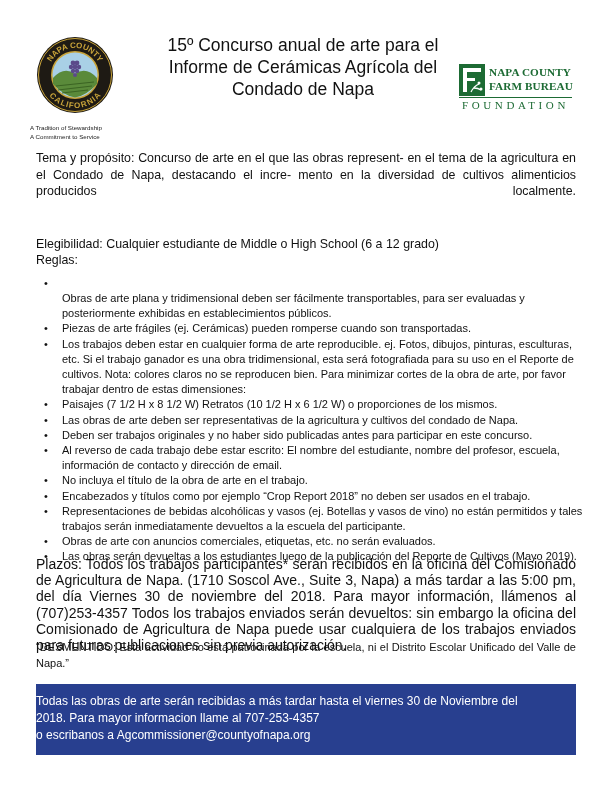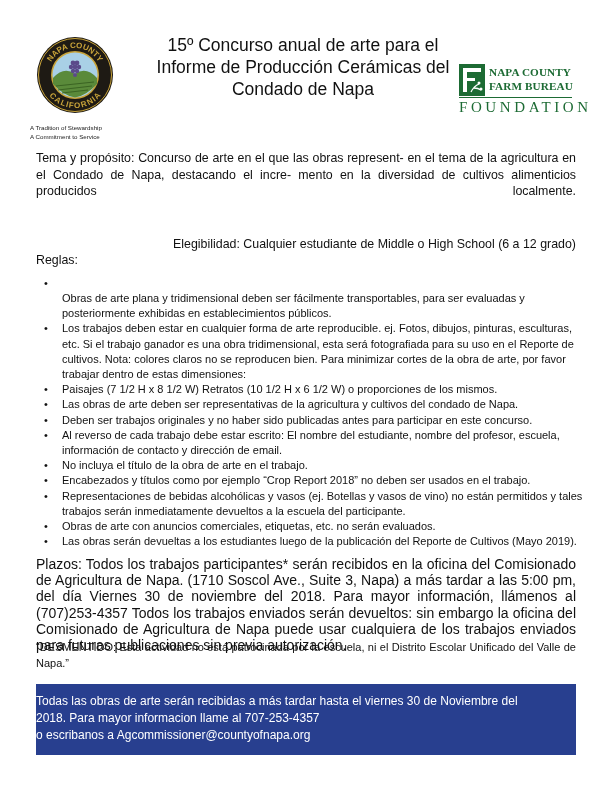--- a/index.html
+++ b/index.html
@@ -7,24 +7,24 @@
          font-family:"Liberation Sans", sans-serif; color:#111; }
   .seal { position:absolute; left:36px; top:36px; width:78px; height:78px; }
   .seal-caption { position:absolute; left:30px; top:124px; width:100px; font-size:6.2px; line-height:8.5px; color:#222; }
   .title { position:absolute; left:148px; top:34px; width:310px; text-align:center; font-size:17.5px; line-height:22px; color:#111; }
   .fb-logo { position:absolute; left:459px; top:64px; width:118px; height:48px; }
   .fb-icon { position:absolute; left:0; top:0; width:26px; height:32px; }
   .fb-line1, .fb-line2 { position:absolute; left:30px; font-family:"Liberation Serif", serif; font-weight:bold; font-size:11.2px; color:#1d6b34; letter-spacing:0.1px; white-space:nowrap; }
   .fb-line1 { top:2px; }
   .fb-line2 { top:16px; }
   .fb-rule { position:absolute; left:0; top:33px; width:113px; height:1px; background:#1d6b34; }
-  .fb-line3 { position:absolute; left:0; top:35px; width:113px; font-family:"Liberation Serif", serif; font-size:15px; color:#1d6b34; letter-spacing:3.6px; white-space:nowrap; }
+  .fb-line3 { position:absolute; left:0; top:35px; width:113px; font-family:"Liberation Serif", serif; font-size:11px; color:#1d6b34; letter-spacing:3.6px; white-space:nowrap;text-align:center; }
   .para { position:absolute; left:36px; width:540px; font-size:12px; line-height:16px; }
   .theme { top:150px; text-align:justify; text-align-last:justify; font-size:12.4px; line-height:16.5px; }
-  .elig { top:236px; font-size:12.4px; line-height:16px;text-align:right; }
+  .elig { top:236px; font-size:12.4px; line-height:16px; }
   .rules-label { top:252px; font-size:12.4px; line-height:16px; }
   .rules { position:absolute; left:36px; top:268px; width:540px; margin:8px; padding:0; list-style:none; font-size:11px; line-height:15.2px; }
   .rules li { position:relative; padding-left:18px; }
   .rules li::before { content:"•"; position:absolute; left:0; top:0; }
   .rules li.first { padding-top:15px; }
   .deadline { top:556px; font-size:14px; line-height:16.2px; text-align:justify; }
   .disclaimer { top:639px; font-size:11px; line-height:16px; text-align:justify; }
   .banner { position:absolute; left:36px; top:684px; width:540px; height:71px; background:#283f8f; color:#ffffff;
             text-align:left; font-size:12px; line-height:17px; padding-top:9px; box-sizing:border-box; }
   .banner span { display:block; }
@@ -58,21 +58,21 @@
     <textPath href="#arcBot" startOffset="50%" text-anchor="middle">CALIFORNIA</textPath>
   </text>
 </svg>
 <div class="seal-caption">
   <div>A Tradition of Stewardship</div>
   <div>A Commitment to Service</div>
 </div>
 
 <div class="title">
   <div>15º Concurso anual de arte para el</div>
-  <div>Informe de Producción Cerámicas del</div>
+  <div>Informe de Cerámicas Agrícola del</div>
   <div>Condado de Napa</div>
 </div>
 
 <div class="fb-logo">
   <svg class="fb-icon" viewBox="0 0 26 32">
     <rect x="0" y="0" width="26" height="32" fill="#1d6b34"></rect>
     <rect x="4" y="4" width="18" height="4" fill="#ffffff"></rect>
     <rect x="4" y="4" width="4" height="24" fill="#ffffff"></rect>
     <rect x="4" y="14" width="12" height="3" fill="#ffffff"></rect>
     <path d="M12 28 Q15 22 20 20 M15 24 Q19 24 22 26" stroke="#ffffff" stroke-width="1.3" fill="none"></path>
@@ -85,20 +85,21 @@
   <div class="fb-line3">FOUNDATION</div>
 </div>
 
 <div class="para theme">Tema y propósito: Concurso de arte en el que las obras represent- en el tema de la agricultura en el Condado de Napa, destacando el incre- mento en la diversidad de cultivos alimenticios producidos localmente.</div>
 
 <div class="para elig">Elegibilidad: Cualquier estudiante de Middle o High School (6 a 12 grado)</div>
 <div class="para rules-label">Reglas:</div>
 
 <ul class="rules">
   <li class="first">Obras de arte plana y tridimensional deben ser fácilmente transportables, para ser evaluadas y posteriormente exhibidas en establecimientos públicos.</li>
+  <li>Piezas de arte frágiles (ej. Cerámicas) pueden romperse cuando son transportadas.</li>
   <li>Los trabajos deben estar en cualquier forma de arte reproducible. ej. Fotos, dibujos, pinturas, esculturas, etc. Si el trabajo ganador es una obra tridimensional, esta será fotografiada para su uso en el Reporte de cultivos. Nota: colores claros no se reproducen bien. Para minimizar cortes de la obra de arte, por favor trabajar dentro de estas dimensiones:</li>
   <li>Paisajes (7 1/2 H x 8 1/2 W) Retratos (10 1/2 H x   6 1/2 W) o proporciones de los mismos.</li>
   <li>Las obras de arte deben ser representativas de la agricultura y cultivos del condado de Napa.</li>
   <li>Deben ser trabajos originales y no haber sido publicadas antes para participar en este concurso.</li>
   <li>Al reverso de cada trabajo debe estar escrito: El nombre del estudiante, nombre del profesor, escuela, información de contacto y dirección de email.</li>
   <li>No incluya el título de la obra de arte en el trabajo.</li>
   <li>Encabezados y títulos como por ejemplo “Crop Report 2018” no deben ser usados en el trabajo.</li>
   <li>Representaciones de bebidas alcohólicas y vasos (ej. Botellas y vasos de vino) no están permitidos y tales trabajos serán inmediatamente devueltos a la escuela del participante.</li>
   <li>Obras de arte con anuncios comerciales, etiquetas, etc. no serán evaluados.</li>
   <li>Las obras serán devueltas a los estudiantes luego de la publicación del Reporte de Cultivos (Mayo 2019).</li>

